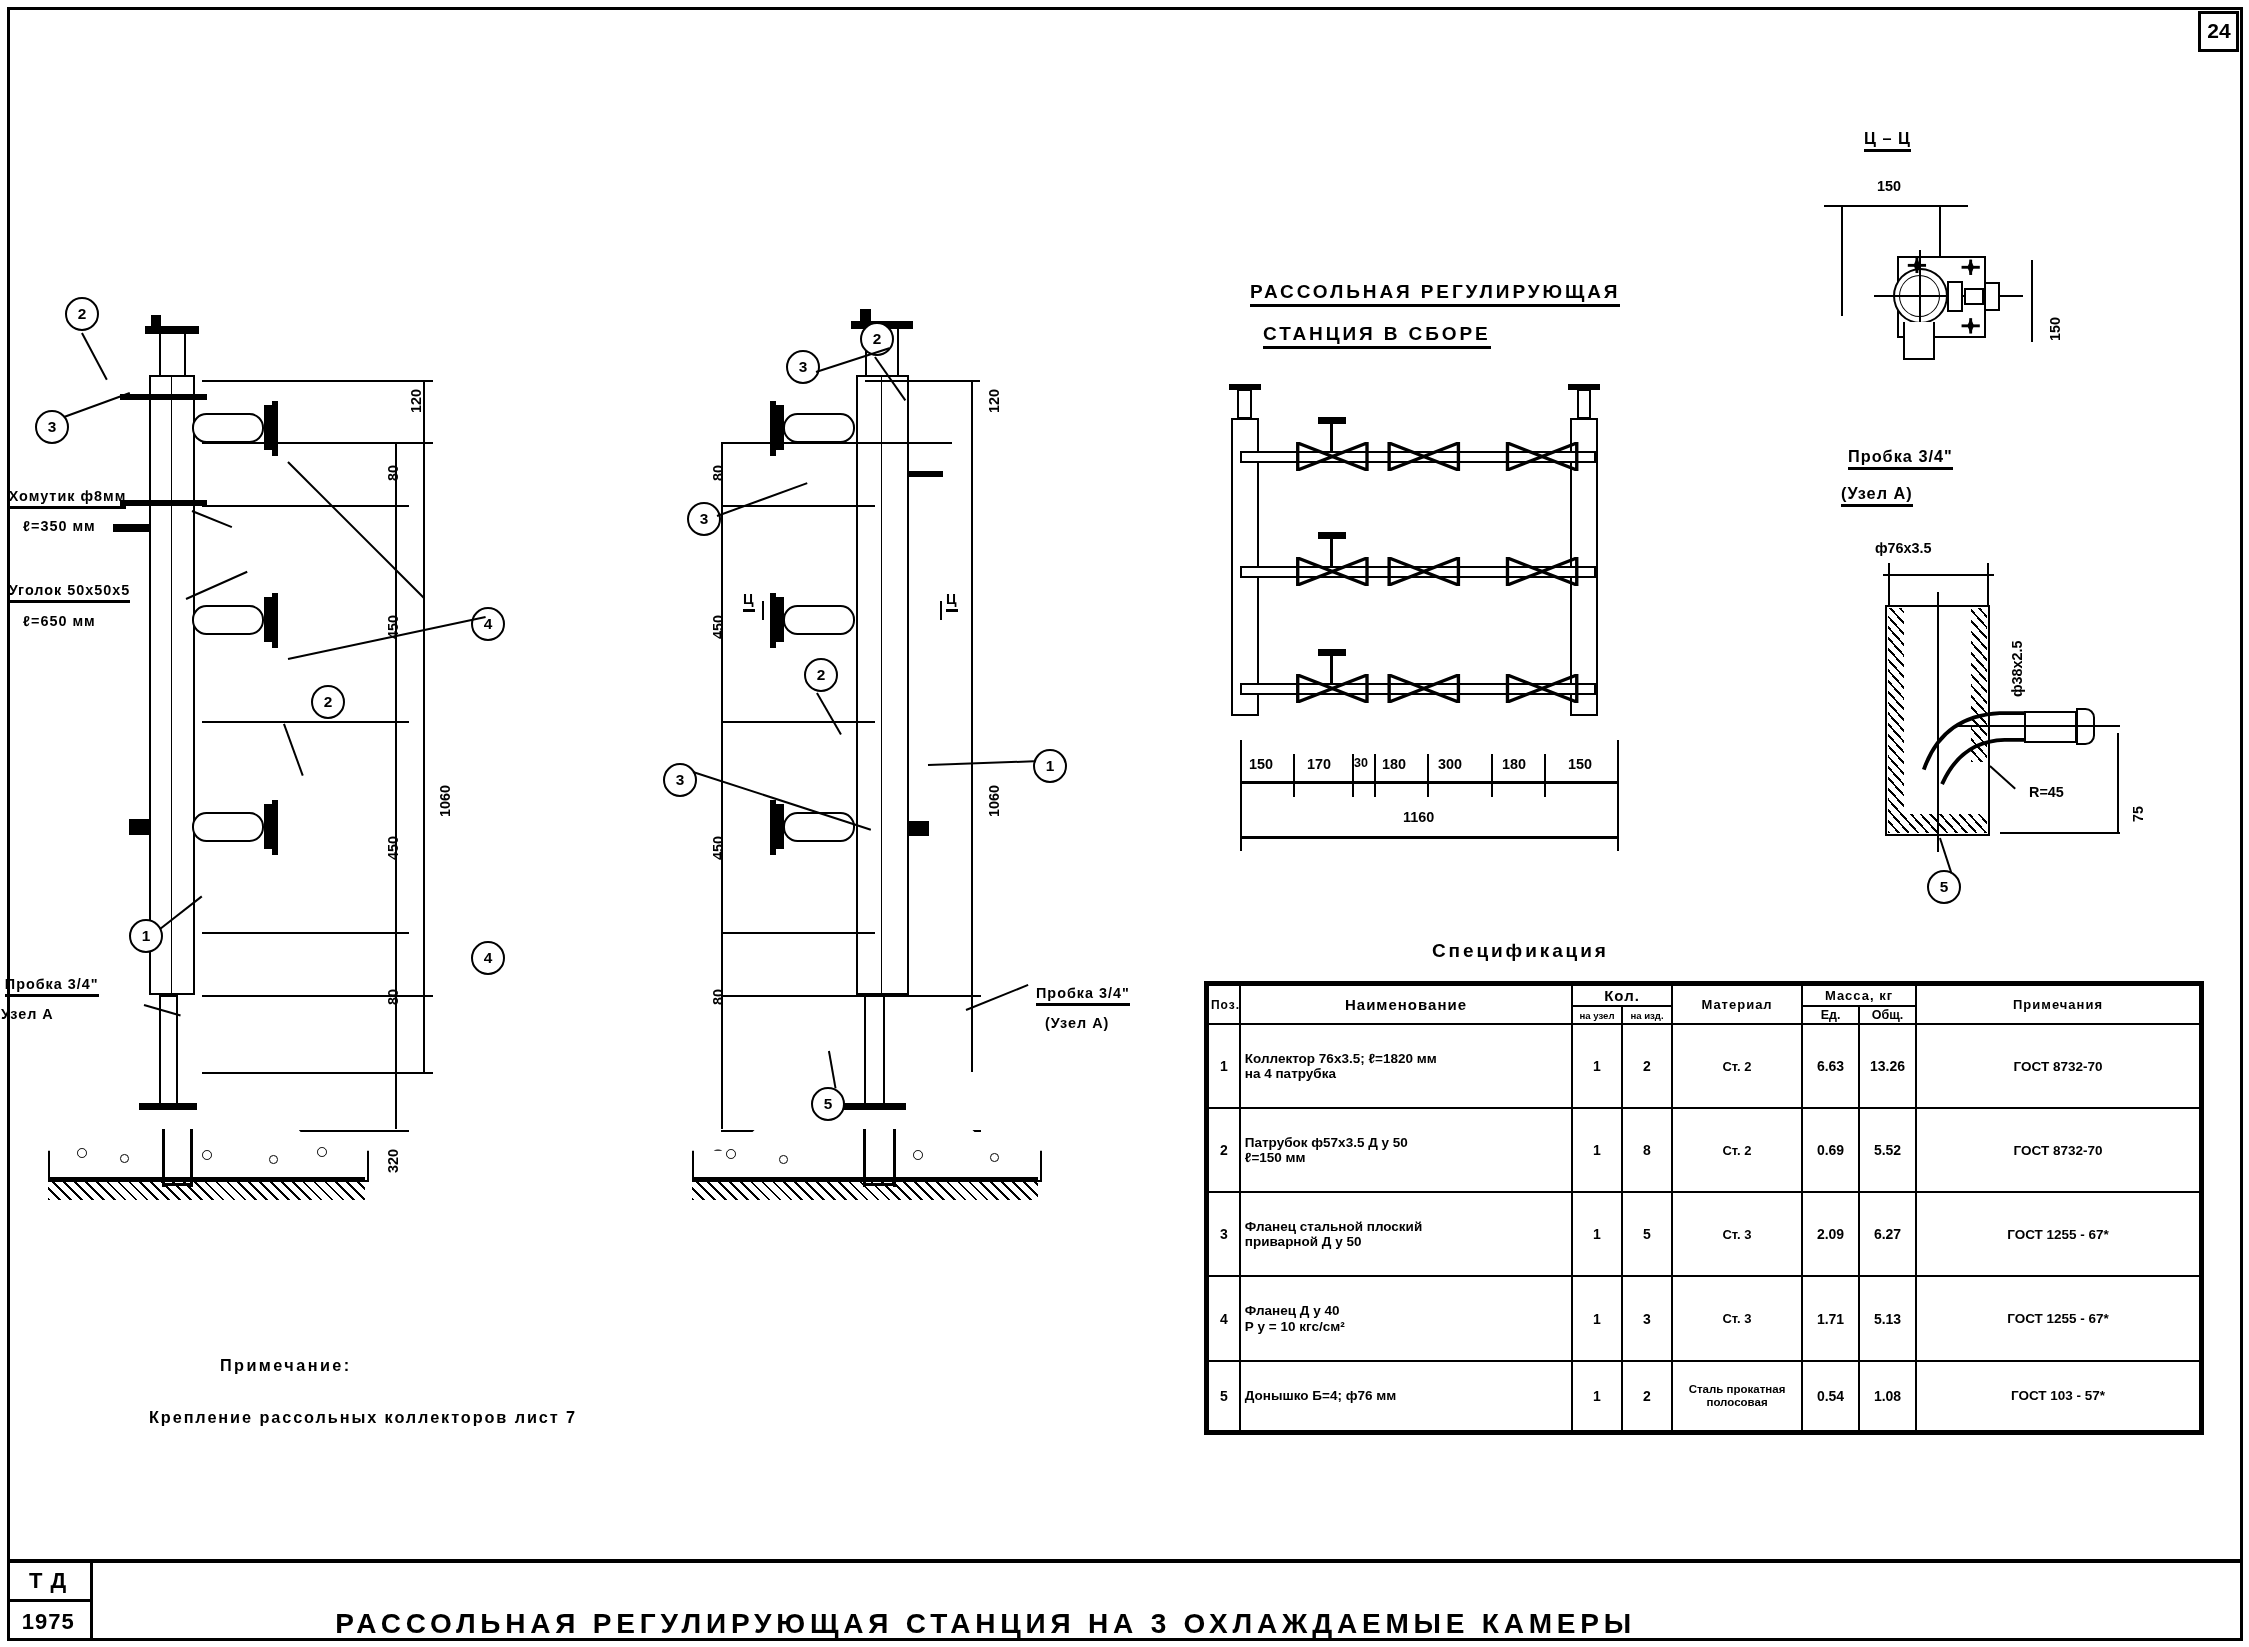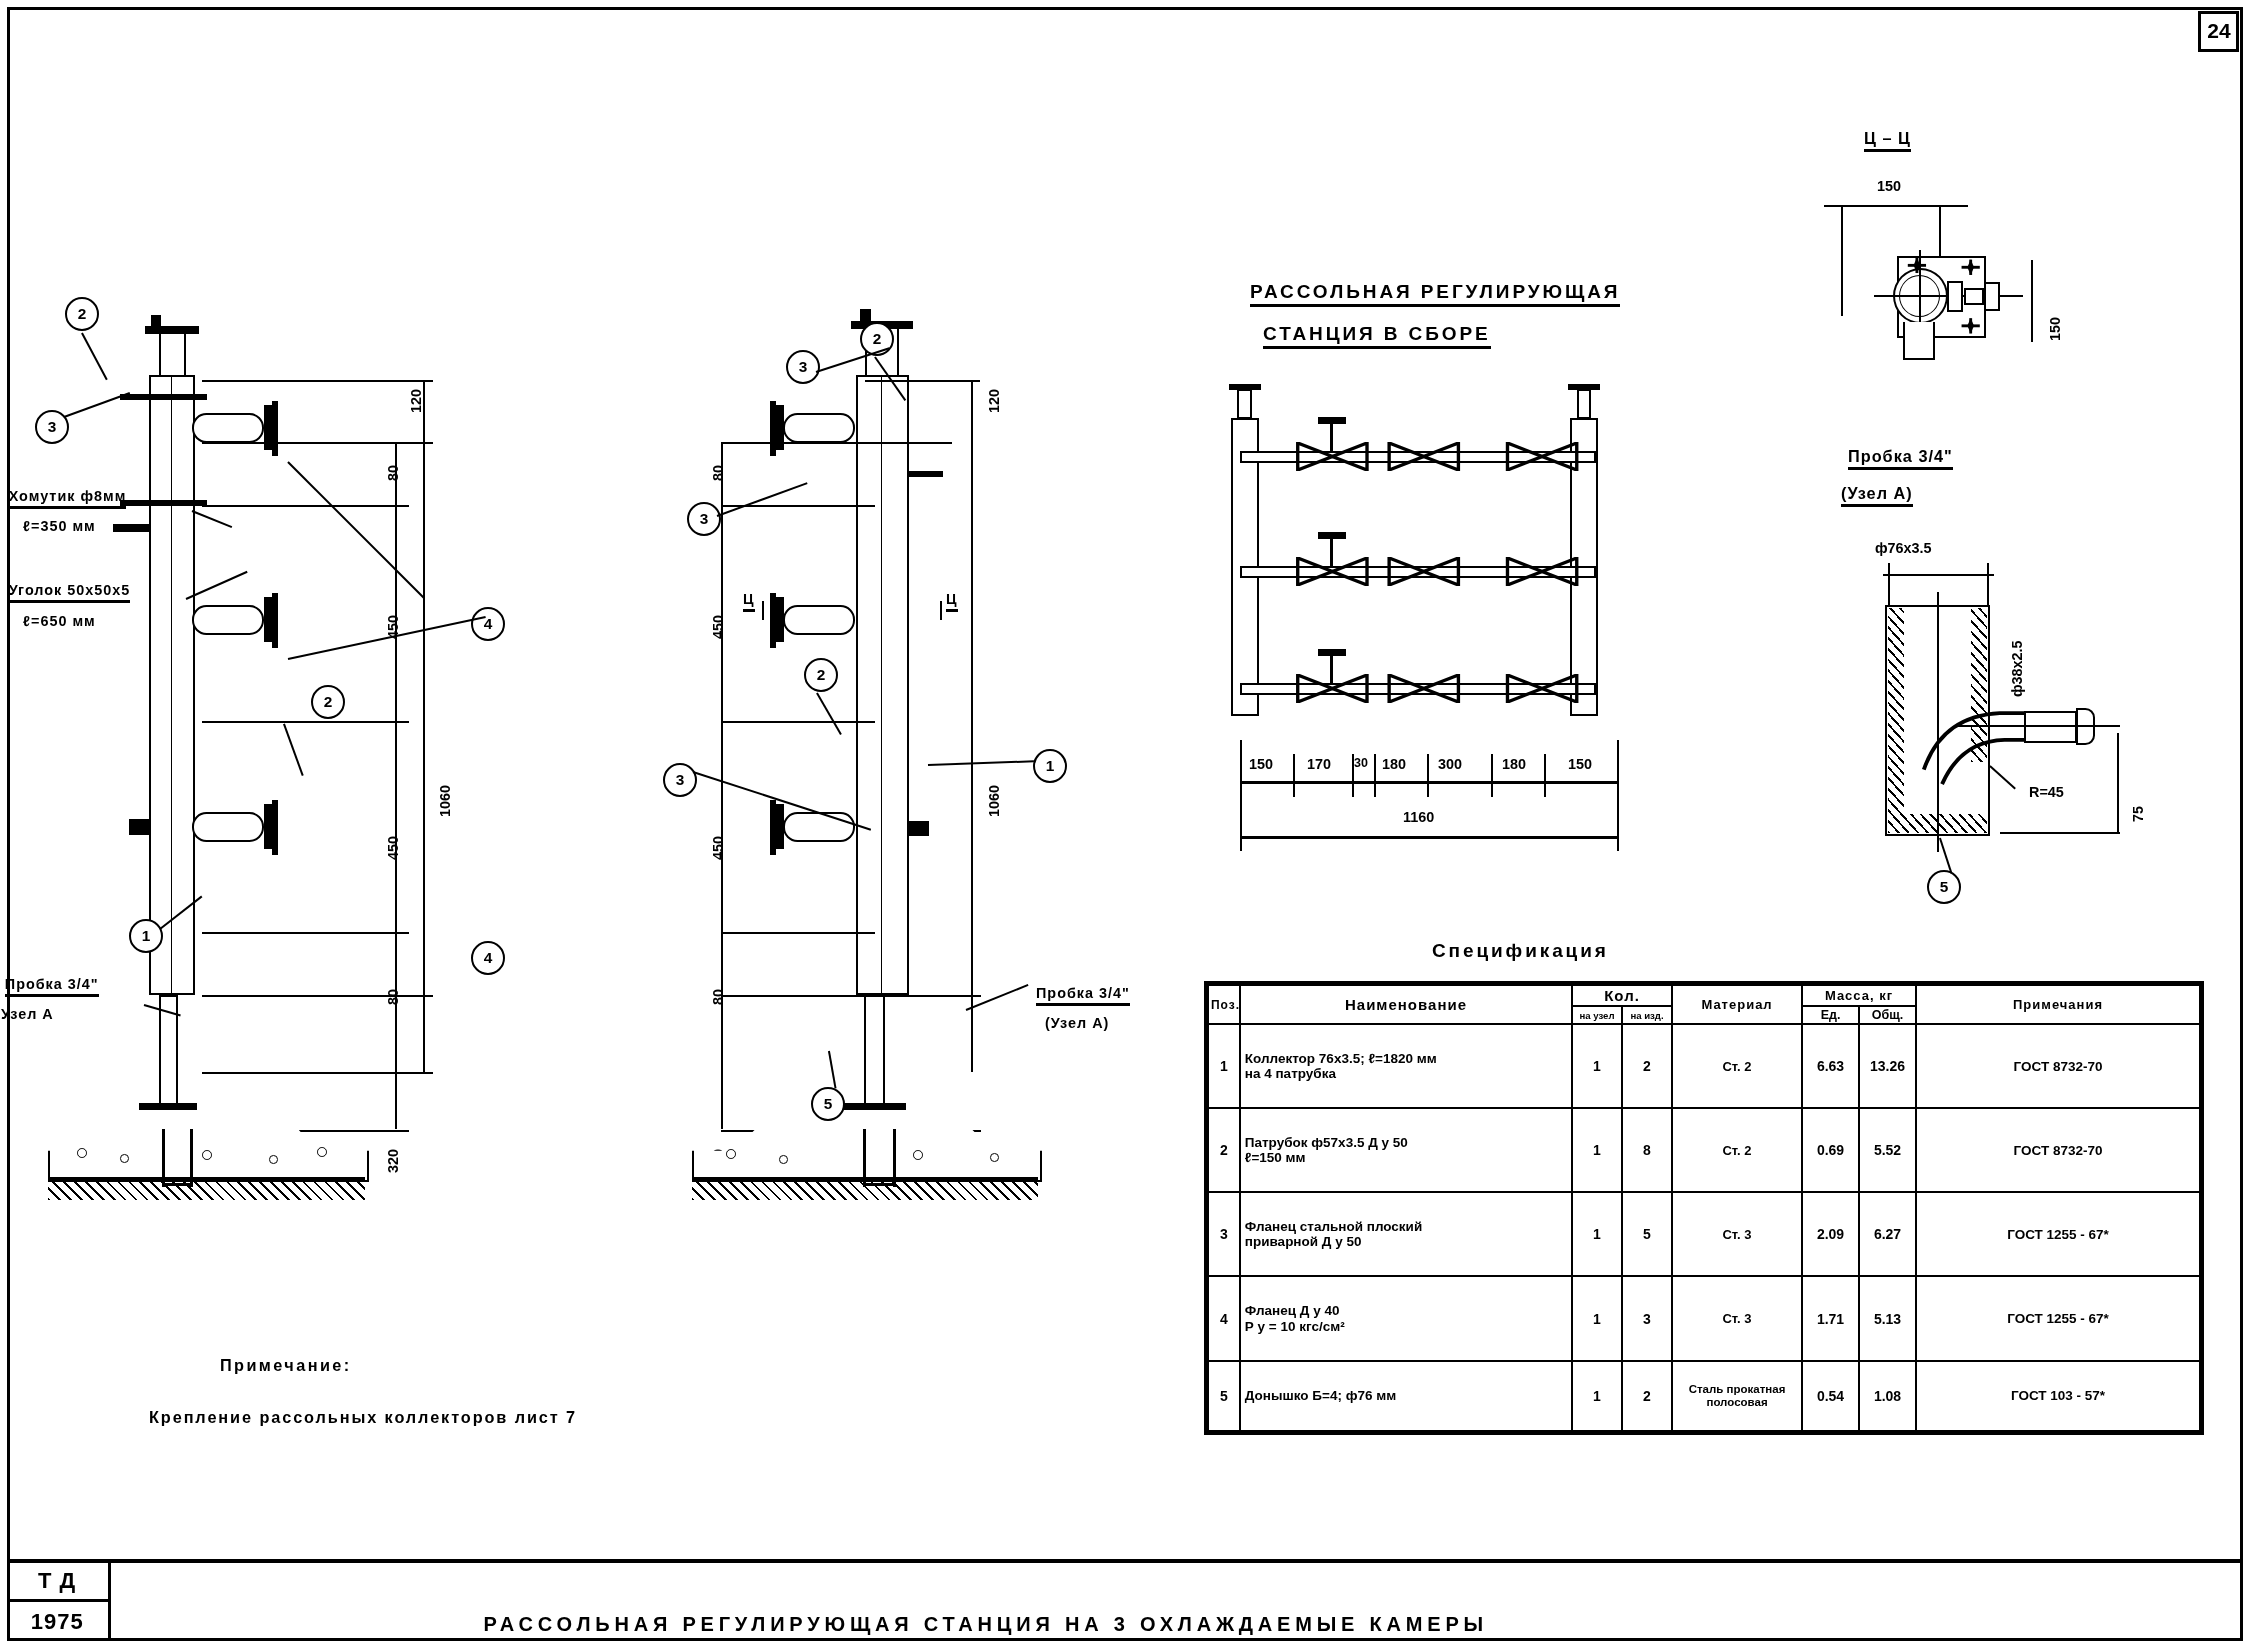--- a/index.html
+++ b/index.html
@@ -7,38 +7,38 @@
        font-family:"Liberation Sans",sans-serif;color:#000;
        -webkit-font-smoothing:none;}
   .sheet{position:absolute;inset:0;}
   
   .abs{position:absolute;}
   .ln{position:absolute;background:#000;}
   .txt{position:absolute;white-space:nowrap;font-weight:bold;letter-spacing:1px;}
   .t-m{font-size:14.4px;}
   .t-l{font-size:16.3px;}
   .t-xl{font-size:19px;letter-spacing:2.9px;}
-  .t-title{font-size:20px;letter-spacing:4.8px;margin-top:44px;}
+  .t-title{font-size:28px;letter-spacing:4.8px;margin-top:44px;}
   .dim{position:absolute;font-size:14.4px;font-weight:bold;white-space:nowrap;}
   .vdim{position:absolute;font-size:14.4px;font-weight:bold;white-space:nowrap;
         transform-origin:0 0;transform:rotate(-90deg);}
   .ul{border-bottom:3.4px solid #000;padding-bottom:1.9px;}
   .balloon{position:absolute;border:2.4px solid #000;border-radius:50%;
            width:30px;height:30px;display:flex;align-items:center;justify-content:center;
            font-size:15.4px;font-weight:bold;background:#fff;}
   
   #frame-outer{position:absolute;left:6.7px;top:6.7px;width:2236px;height:1634px;
                border:3.4px solid #000;box-sizing:border-box;}
   #pagenum{position:absolute;right:10.6px;top:10.6px;width:41px;height:41px;
            border:3.4px solid #000;box-sizing:border-box;display:flex;
            align-items:center;justify-content:center;font-size:21px;font-weight:bold;}
   
   #titleblock{position:absolute;left:6.7px;bottom:6.7px;width:2236px;height:82px;
               border-top:4.3px solid #000;box-sizing:border-box;}
-  #tb-td{position:absolute;left:0;top:0;width:104px;height:100%;
+  #tb-td{position:absolute;left:0;top:0;width:86px;height:100%;
          border-right:3.4px solid #000;box-sizing:border-box;}
   #tb-td .half{height:50%;display:flex;align-items:center;justify-content:center;
                font-size:22px;font-weight:bold;letter-spacing:1px;}
   #tb-td .half.top{border-bottom:3.4px solid #000;box-sizing:border-box;}
   #tb-main{position:absolute;left:87px;top:0;right:365px;height:100%;
            display:flex;align-items:center;justify-content:center;}
   #tb-right{position:absolute;right:0;top:0;width:365px;height:100%;
             border-left:3.4px solid #000;box-sizing:border-box;display:flex;}
   #tb-right-inner{position:absolute;right:0;top:0;width:211px;height:100%;
                   border-left:3.4px solid #000;box-sizing:border-box;}

